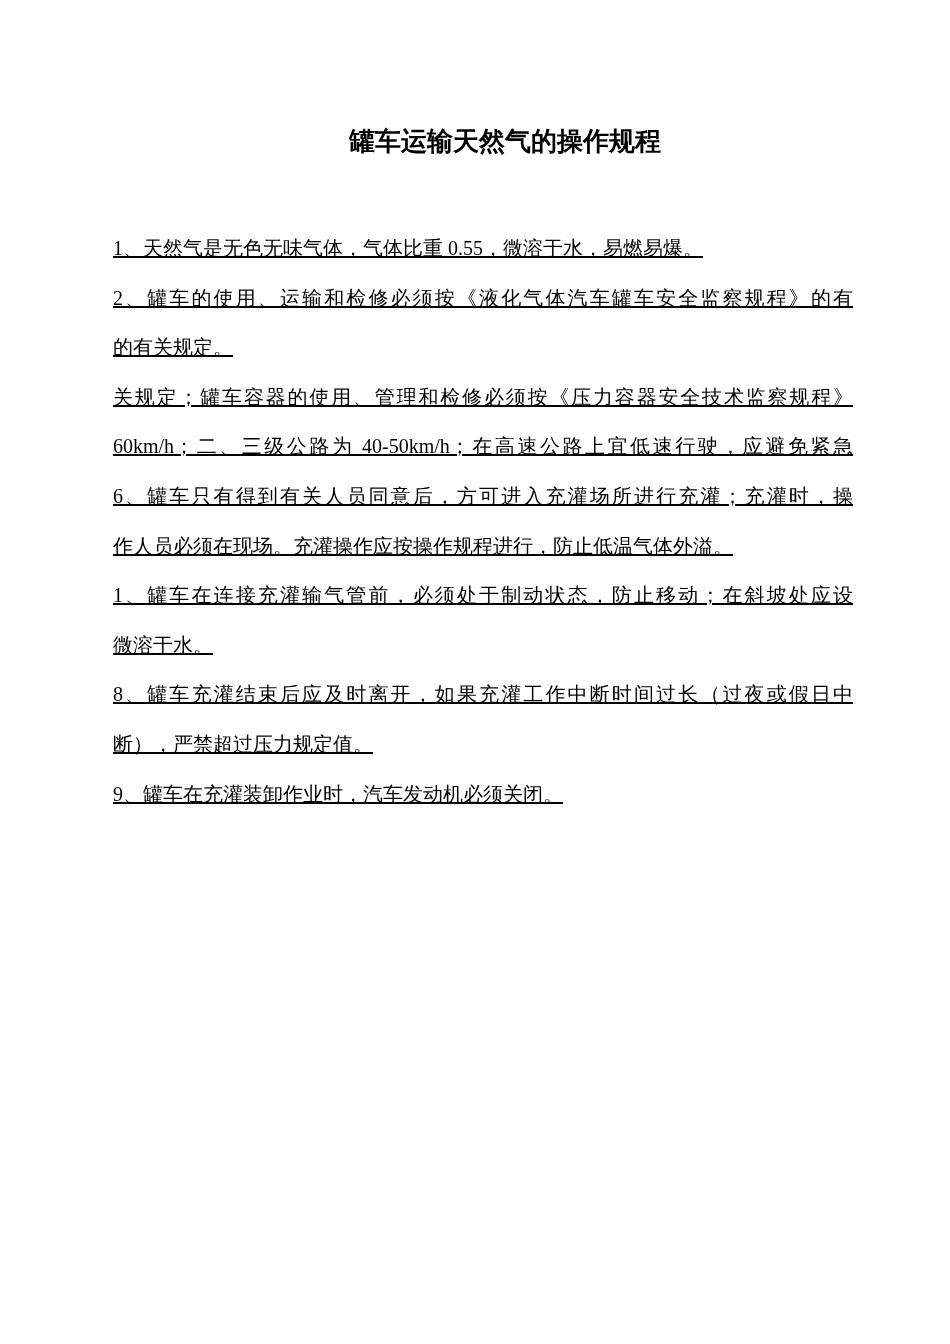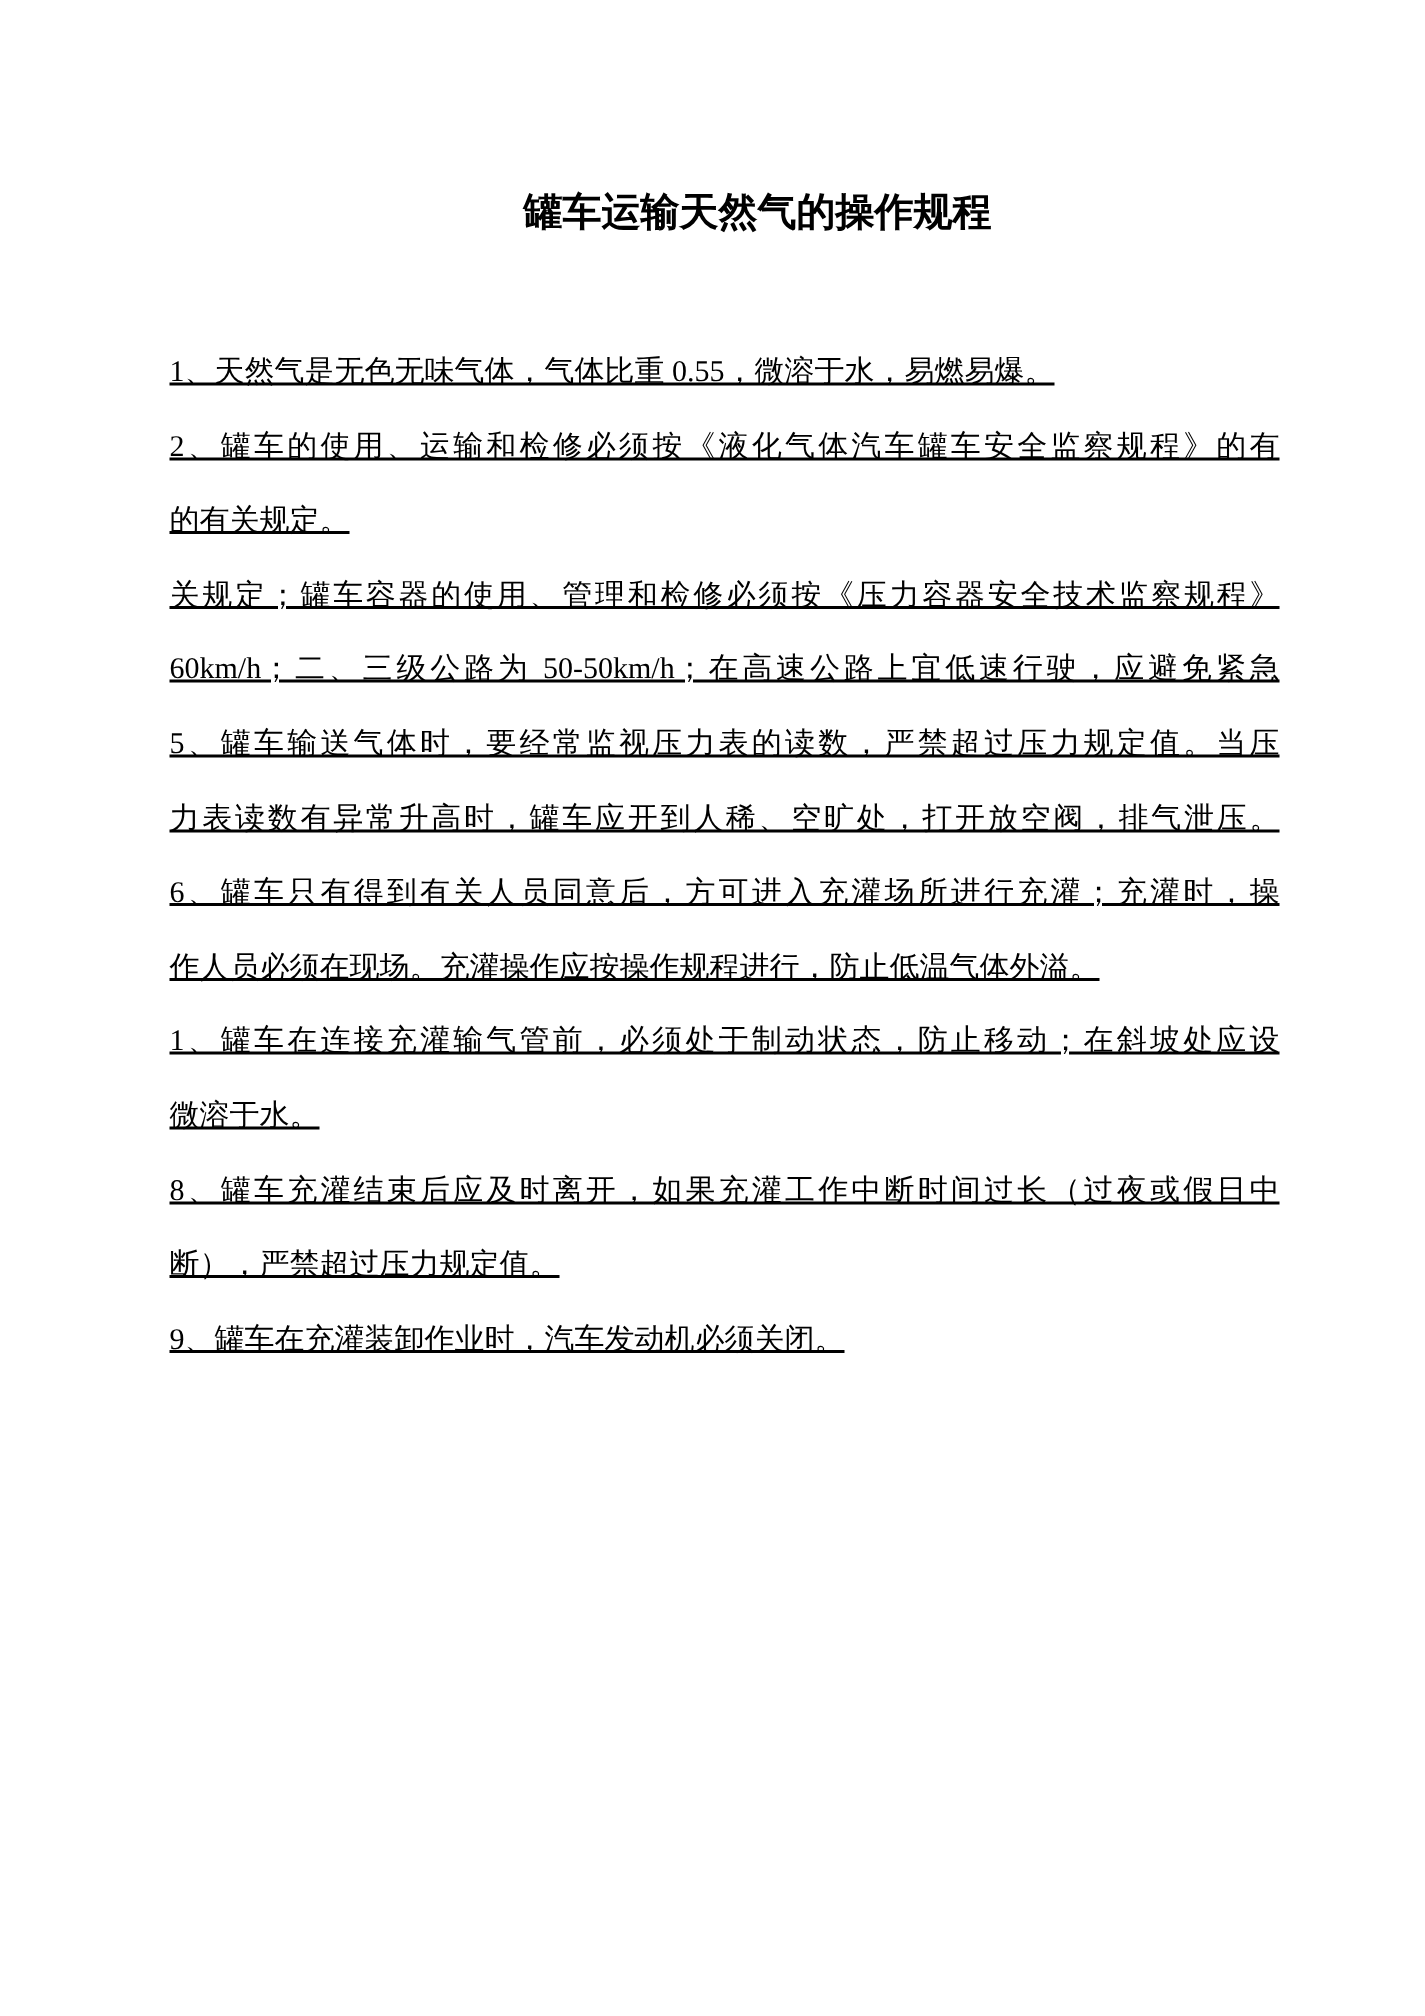--- a/index.html
+++ b/index.html
@@ -20,27 +20,23 @@
 <div class="body">
   <div>
     <div class="line last">1、天然气是无色无味气体，气体比重 0.55，微溶于水，易燃易爆。</div>
   </div>
   <div>
     <div class="line">2、罐车的使用、运输和检修必须按《液化气体汽车罐车安全监察规程》的有</div>
     <div class="line last">的有关规定。</div>
     <div class="line">关规定；罐车容器的使用、管理和检修必须按《压力容器安全技术监察规程》</div>
   </div>
   <div>
-    <div class="line">60km/h；二、三级公路为 50-50km/h；在高速公路上宜低速行驶，应避免紧急</div>
+    <div class="line">60km/h；二、三级公路为 40-50km/h；在高速公路上宜低速行驶，应避免紧急</div>
   </div>
   <div>
-  </div>
-  <div>
-    <div class="line">5、罐车输送气体时，要经常监视压力表的读数，严禁超过压力规定值。当压</div>
-    <div class="line">力表读数有异常升高时，罐车应开到人稀、空旷处，打开放空阀，排气泄压。</div>
   </div>
   <div>
     <div class="line">6、罐车只有得到有关人员同意后，方可进入充灌场所进行充灌；充灌时，操</div>
     <div class="line last">作人员必须在现场。充灌操作应按操作规程进行，防止低温气体外溢。</div>
   </div>
   <div>
     <div class="line">1、罐车在连接充灌输气管前，必须处于制动状态，防止移动；在斜坡处应设</div>
     <div class="line last">微溶于水。</div>
   </div>
   <div>

